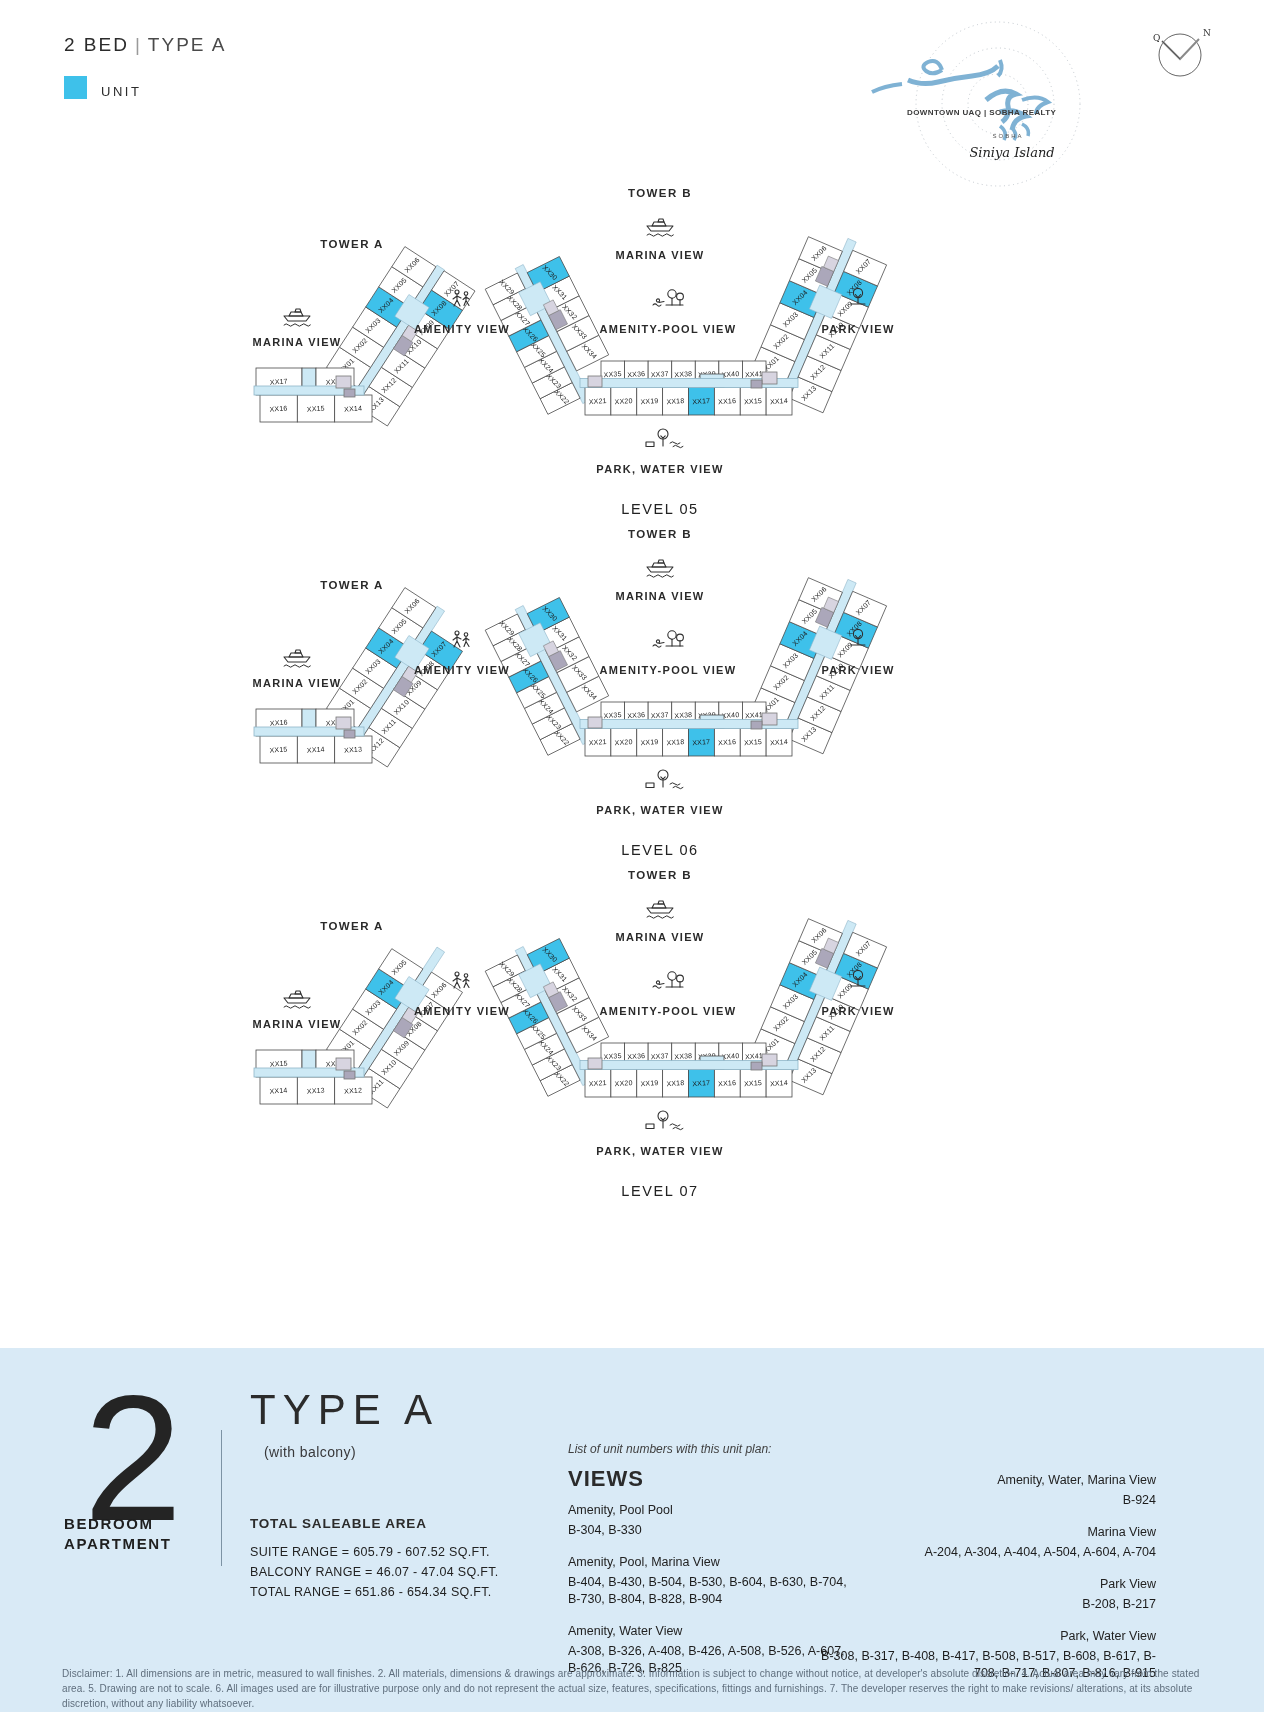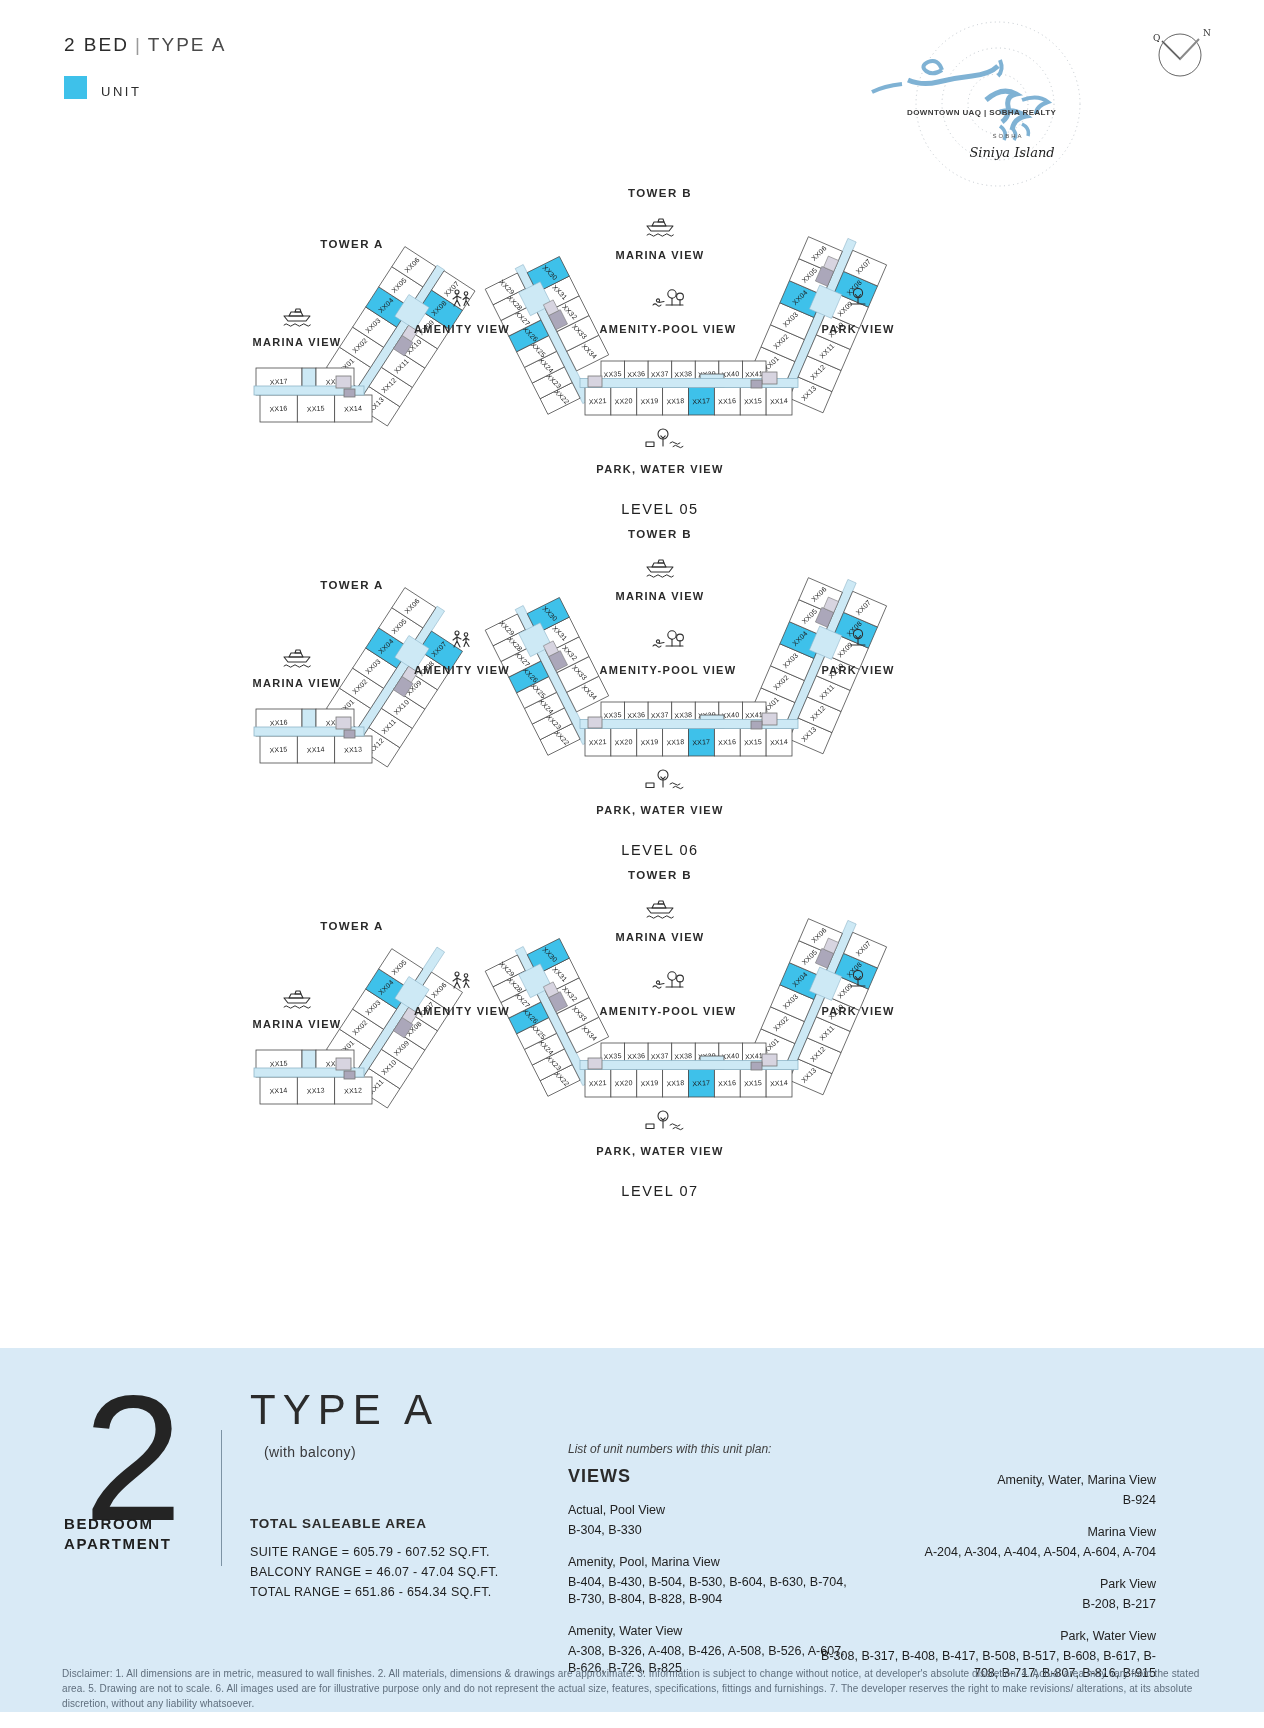--- a/index.html
+++ b/index.html
@@ -33,21 +33,21 @@
         font-size:178px;font-weight:200;line-height:205px;color:#242424;}
   .bigcap{position:absolute;left:64px;top:1514px;font-size:15px;font-weight:bold;
           letter-spacing:1.6px;line-height:20px;color:#1f1f1f;}
   .vdiv{position:absolute;left:221px;top:1430px;width:1px;height:136px;background:#7d93a4;}
   .typeA{position:absolute;left:250px;top:1386px;font-size:42px;font-weight:300;
          letter-spacing:7px;color:#2b2b2b;}
   .typeSub{position:absolute;left:264px;top:1444px;font-size:14px;color:#38383a;letter-spacing:.4px;}
   .areaHead{position:absolute;left:250px;top:1516px;font-size:13.5px;font-weight:bold;letter-spacing:.8px;}
   .areaLines{position:absolute;left:250px;top:1542px;font-size:12.5px;line-height:20px;letter-spacing:.3px;color:#222;}
   .listIntro{position:absolute;left:568px;top:1442px;font-size:12px;font-style:italic;color:#404040;}
-  .viewsHead{position:absolute;left:568px;top:1466px;font-size:18px;font-weight:bold;letter-spacing:1px;}
+  .viewsHead{position:absolute;left:568px;top:1466px;font-size:22px;font-weight:bold;letter-spacing:1px;}
   .vcol{position:absolute;font-size:12.5px;line-height:17px;color:#222;}
   .vcolL{left:568px;top:1502px;width:290px;}
   .vcolR{left:806px;top:1472px;width:350px;text-align:right;}
   .vgroup{margin-bottom:15px;}
   .vgroup .t{margin-bottom:3px;}
   .vgroup .uu{color:#1d1d1d;}
   .disc{position:absolute;left:62px;top:1666px;width:1146px;font-size:10px;line-height:1.5;
         color:#5f6e7d;letter-spacing:.1px;}
 </style>
 </head>
@@ -662,21 +662,21 @@
   <div class="areaLines">
     <div>SUITE RANGE = 605.79 - 607.52 SQ.FT.</div>
     <div>BALCONY RANGE = 46.07 - 47.04 SQ.FT.</div>
     <div>TOTAL RANGE = 651.86 - 654.34 SQ.FT.</div>
   </div>
   <div class="listIntro">List of unit numbers with this unit plan:</div>
   <div class="viewsHead">VIEWS</div>
 
   <div class="vcol vcolL">
     <div class="vgroup">
-      <div class="t">Actual, Pool View</div>
+      <div class="t">Amenity, Pool Pool</div>
       <div class="uu">B-304, B-330</div>
     </div>
     <div class="vgroup">
       <div class="t">Amenity, Pool, Marina View</div>
       <div class="uu">B-404, B-430, B-504, B-530, B-604, B-630, B-704, B-730, B-804, B-828, B-904</div>
     </div>
     <div class="vgroup">
       <div class="t">Amenity, Water View</div>
       <div class="uu">A-308, B-326, A-408, B-426, A-508, B-526, A-607, B-626, B-726, B-825</div>
     </div>

